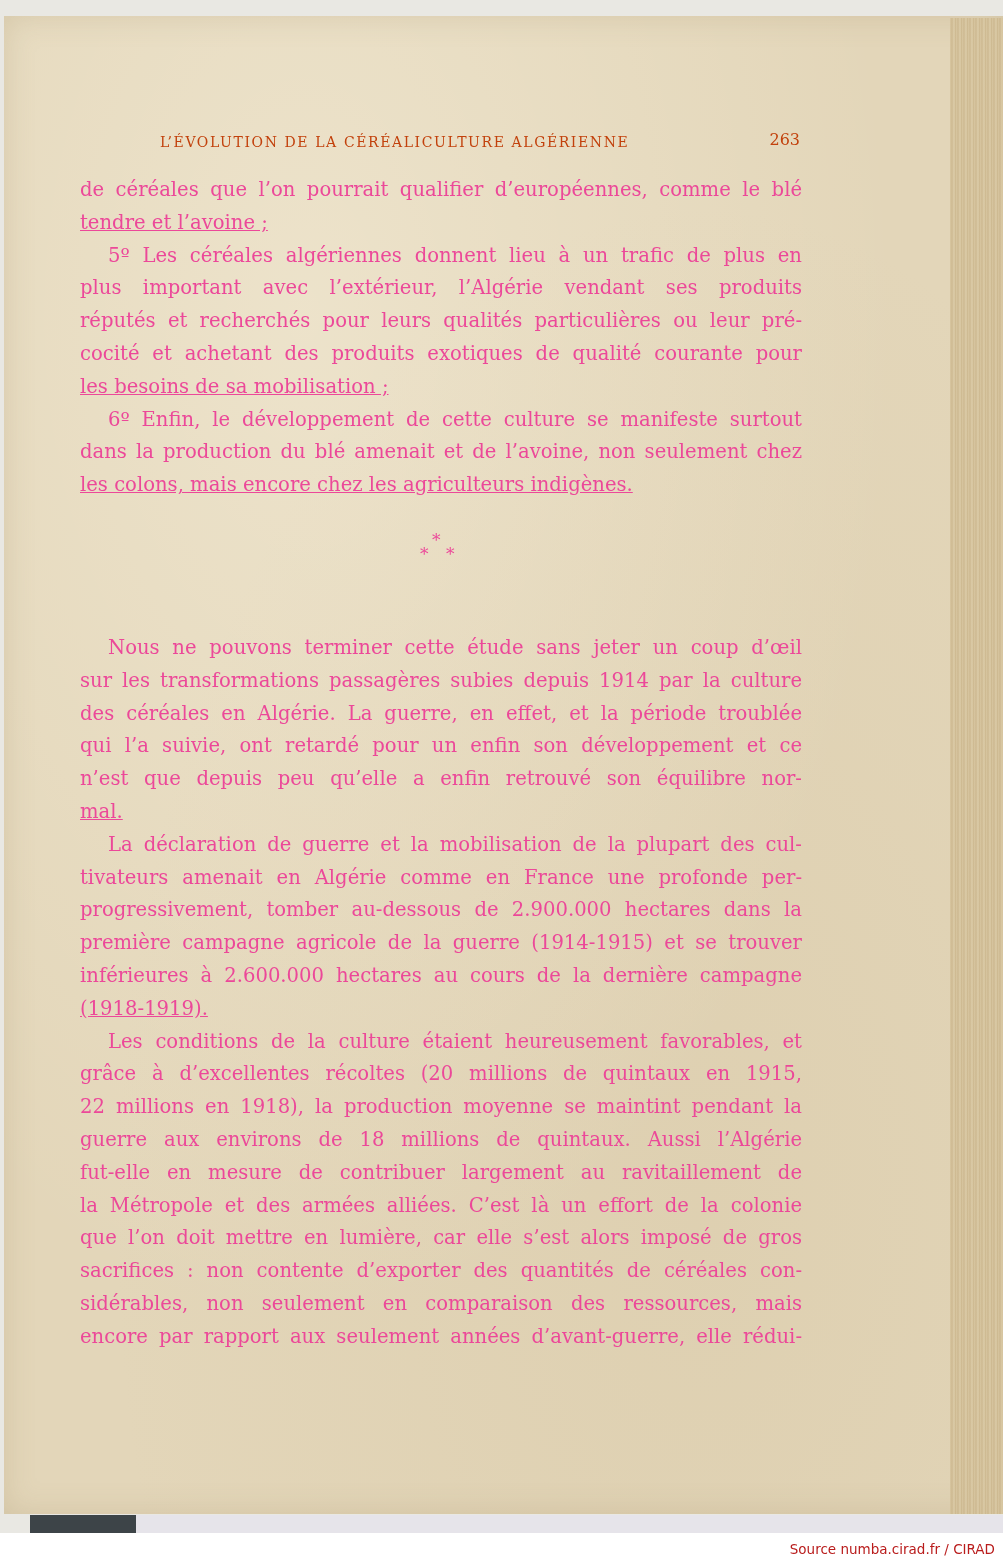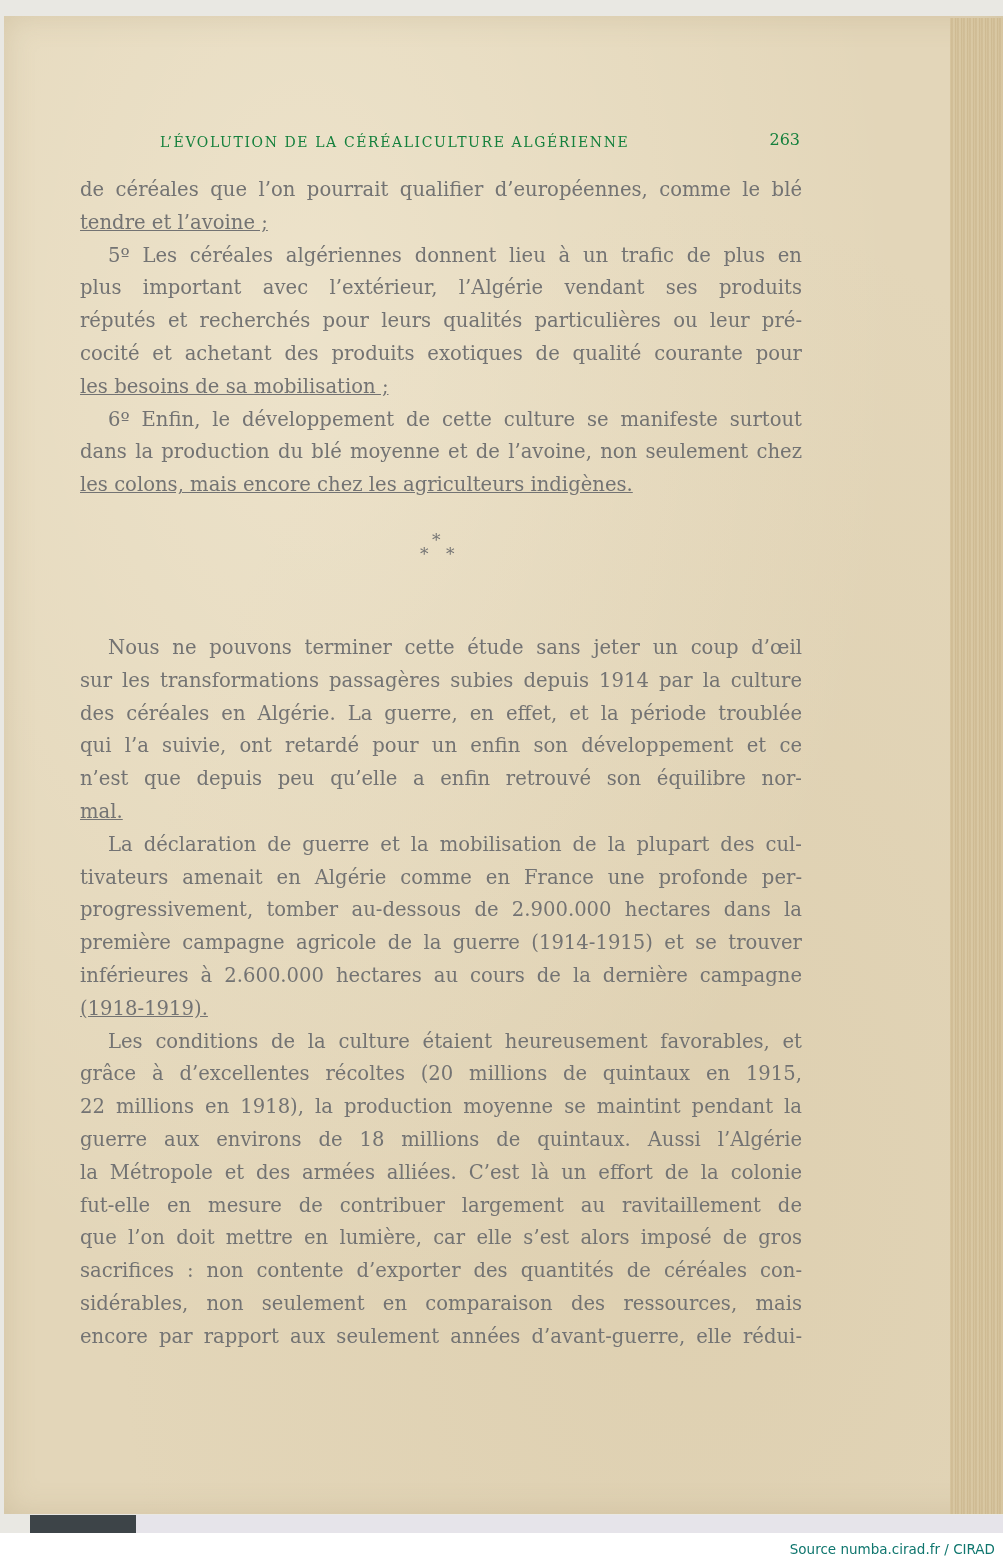--- a/index.html
+++ b/index.html
@@ -28,47 +28,47 @@
     .bottom-strip {
       position: absolute; left: 30px; top: 1515px; width: 973px; height: 18px;
       background: #e6e4ea;
     }
     .bottom-dark {
       position: absolute; left: 30px; top: 1515px; width: 106px; height: 18px;
       background: #3d4448;
     }
     .header {
       position: absolute; left: 160px; top: 130px; width: 640px; height: 30px;
-      color: #15803d;
+      color: #c2410c;
     }
     .running-title {
       position: absolute; left: 0; top: 4px;
       font-size: 14px; letter-spacing: 1.6px; text-transform: uppercase;
     }
     .page-number {
       position: absolute; right: 0; top: 0; font-size: 16px;
     }
     .text-block {
       position: absolute; left: 80px; top: 174px; width: 722px;
-      color: #737373; font-size: 19.6px; line-height: 32.8px;
+      color: #ec4899; font-size: 19.6px; line-height: 32.8px;
     }
     .line {
       display: block; white-space: nowrap; height: 32.8px;
       text-align: justify; text-align-last: justify;
     }
     .line.last { text-align-last: left; text-decoration: underline; }
     .line.indent { padding-left: 28px; }
     .asterism {
       display: block; height: 130px; position: relative;
     }
     .asterism .star-top { position: absolute; left: 352px; top: 22px; font-size: 17px; }
     .asterism .star-bottom { position: absolute; left: 340px; top: 36px; font-size: 17px; letter-spacing: 6px; }
     .source {
       position: absolute; right: 8px; top: 1541px;
-      font-family: "DejaVu Sans", sans-serif; font-size: 13.5px; color: #0f766e;
+      font-family: "DejaVu Sans", sans-serif; font-size: 13.5px; color: #b91c1c;
     }
   </style>
 </head>
 <body>
 
 <div class="scan-bg"></div>
 <div class="page"></div>
 <div class="page-edge"></div>
 <div class="bottom-strip"></div>
 <div class="bottom-dark"></div>
@@ -85,21 +85,21 @@
   </div>
   <div>
     <span class="line indent">5º Les céréales algériennes donnent lieu à un trafic de plus en</span>
     <span class="line">plus important avec l’extérieur, l’Algérie vendant ses produits</span>
     <span class="line">réputés et recherchés pour leurs qualités particulières ou leur pré-</span>
     <span class="line">cocité et achetant des produits exotiques de qualité courante pour</span>
     <span class="line last">les besoins de sa mobilisation ;</span>
   </div>
   <div>
     <span class="line indent">6º Enfin, le développement de cette culture se manifeste surtout</span>
-    <span class="line">dans la production du blé moyenne et de l’avoine, non seulement chez</span>
+    <span class="line">dans la production du blé amenait et de l’avoine, non seulement chez</span>
     <span class="line last">les colons, mais encore chez les agriculteurs indigènes.</span>
   </div>
 
   <div class="asterism">
     <span class="star-top">*</span>
     <span class="star-bottom">* *</span>
   </div>
 
   <div>
     <span class="line indent">Nous ne pouvons terminer cette étude sans jeter un coup d’œil</span>
@@ -115,22 +115,22 @@
     <span class="line">progressivement, tomber au-dessous de 2.900.000 hectares dans la</span>
     <span class="line">première campagne agricole de la guerre (1914-1915) et se trouver</span>
     <span class="line">inférieures à 2.600.000 hectares au cours de la dernière campagne</span>
     <span class="line last">(1918-1919).</span>
   </div>
   <div>
     <span class="line indent">Les conditions de la culture étaient heureusement favorables, et</span>
     <span class="line">grâce à d’excellentes récoltes (20 millions de quintaux en 1915,</span>
     <span class="line">22 millions en 1918), la production moyenne se maintint pendant la</span>
     <span class="line">guerre aux environs de 18 millions de quintaux. Aussi l’Algérie</span>
+    <span class="line">fut-elle en mesure de contribuer largement au ravitaillement de</span>
     <span class="line">la Métropole et des armées alliées. C’est là un effort de la colonie</span>
-    <span class="line">fut-elle en mesure de contribuer largement au ravitaillement de</span>
     <span class="line">que l’on doit mettre en lumière, car elle s’est alors imposé de gros</span>
     <span class="line">sacrifices : non contente d’exporter des quantités de céréales con-</span>
     <span class="line">sidérables, non seulement en comparaison des ressources, mais</span>
     <span class="line">encore par rapport aux seulement années d’avant-guerre, elle rédui-</span>
   </div>
 </div>
 
 <div class="source">Source numba.cirad.fr / CIRAD</div>
 
 </body></html>

